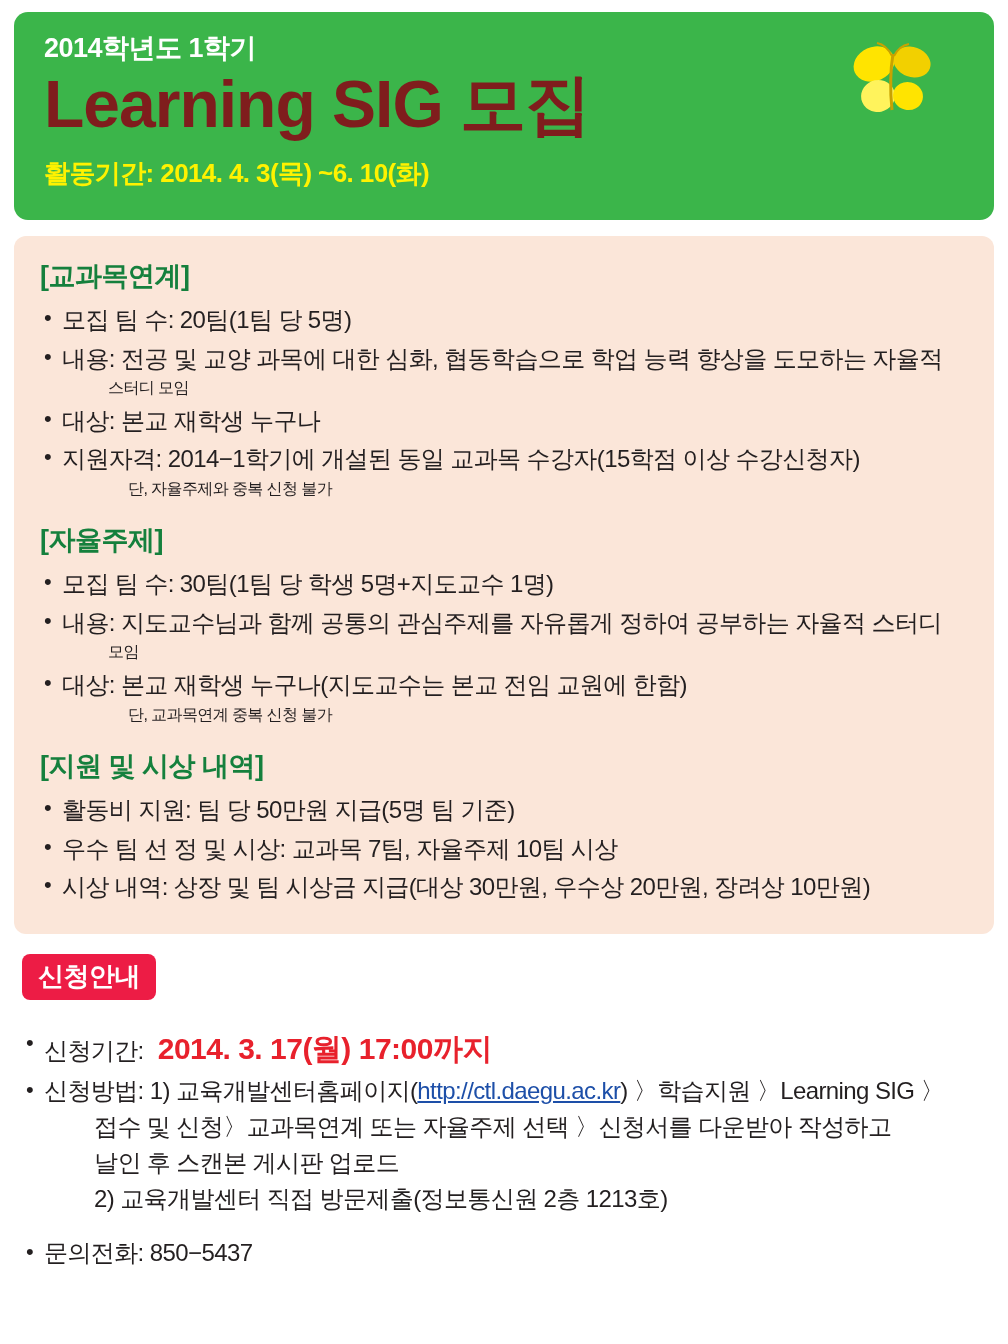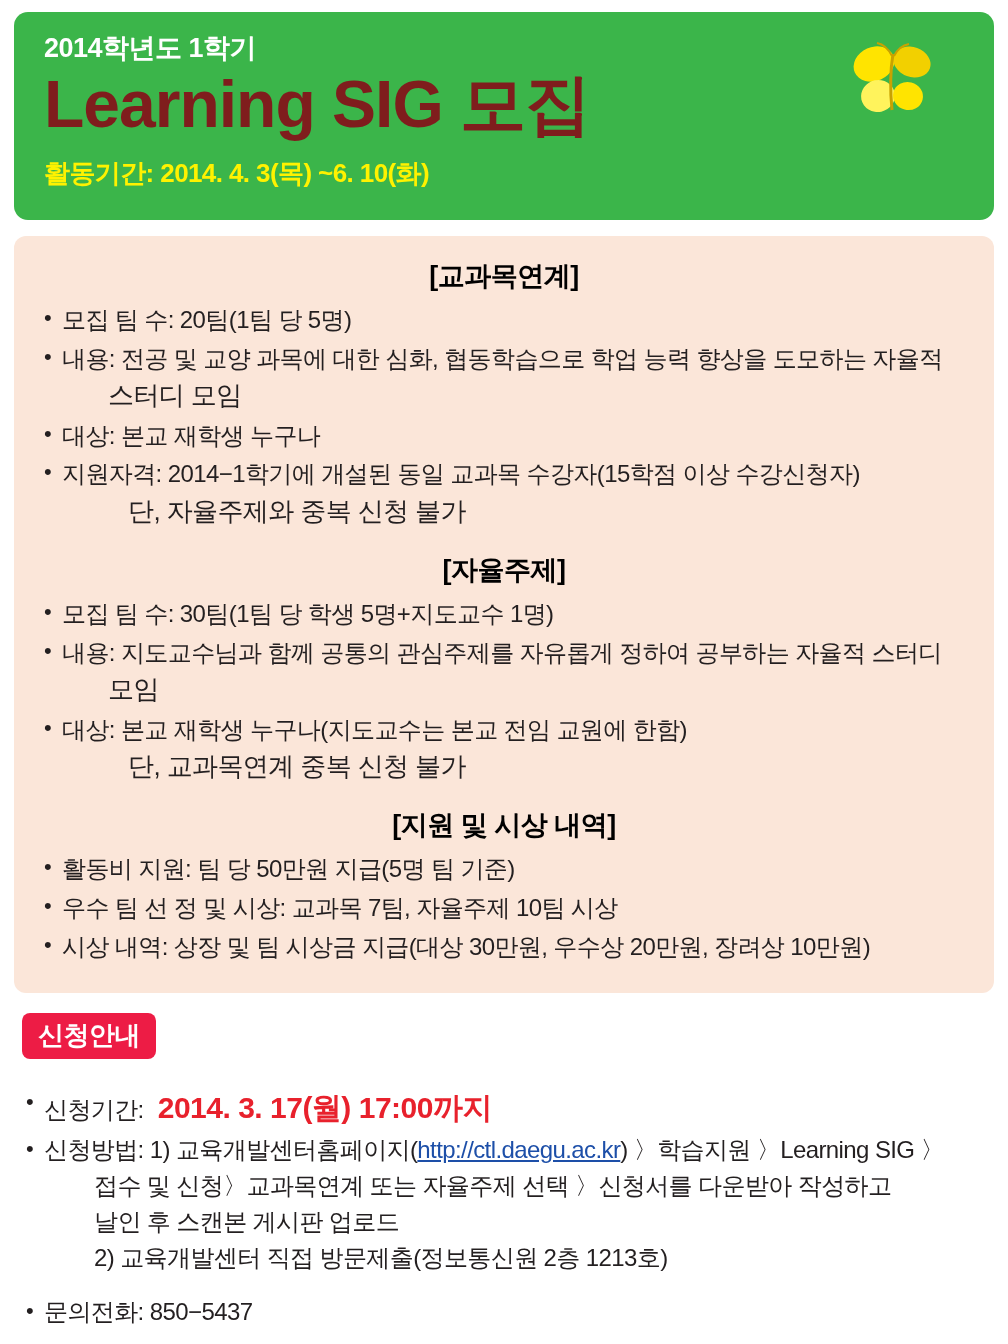--- a/index.html
+++ b/index.html
@@ -65,26 +65,25 @@
   
   .panel {
     margin: 16px 14px 0 14px;
     background: #fbe6d9;
     border-radius: 12px;
     padding: 22px 26px 26px 26px;
     box-sizing: border-box;
   }
   .section + .section { margin-top: 22px; }
   .section-title {
-    color: #000000;
+    color: #15803d;
     font-size: 27px;
     font-weight: bold;
     letter-spacing: -0.5px;
     margin-bottom: 8px;
-    text-align: center;
   }
   ul.bullets {
     list-style: none;
     margin: 0;
     padding: 0;
   }
   ul.bullets > li {
     position: relative;
     padding-left: 22px;
     font-size: 24px;
@@ -96,21 +95,21 @@
     content: "•";
     position: absolute;
     left: 4px;
     top: 0;
     font-size: 22px;
     line-height: 1.48;
   }
   .cont {
     display: block;
     padding-left: 46px;
-    font-size: 26px;
+    font-size: 16px;
     line-height: 1.48;
     letter-spacing: -0.6px;
   }
   .cont.indent-lg { padding-left: 66px; }
 
   
   .apply {
     margin: 20px 14px 0 22px;
   }
   .apply-badge {

